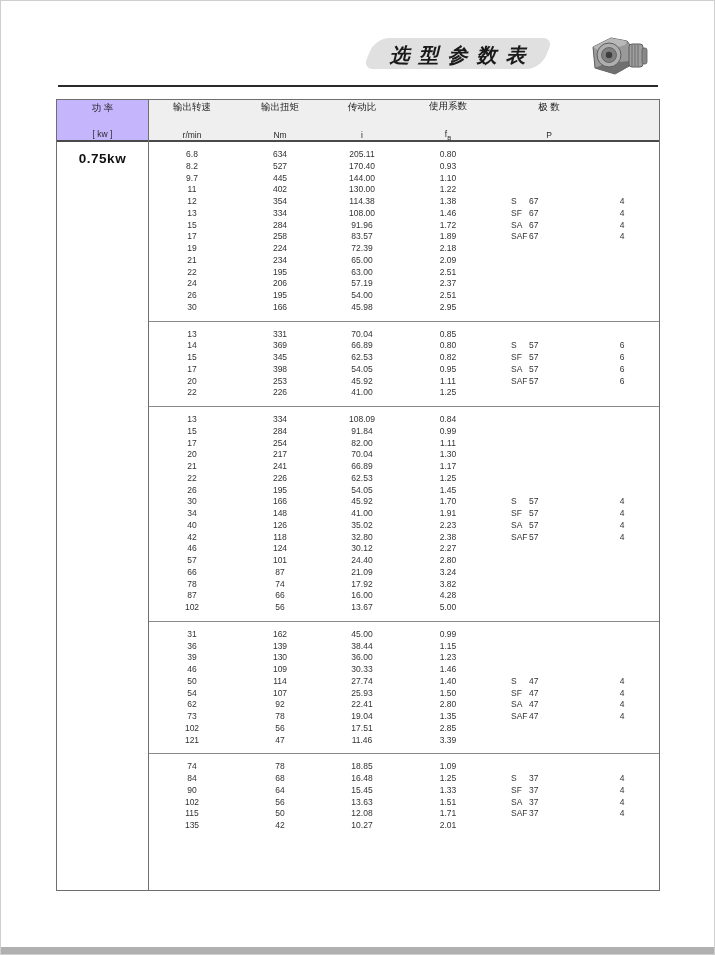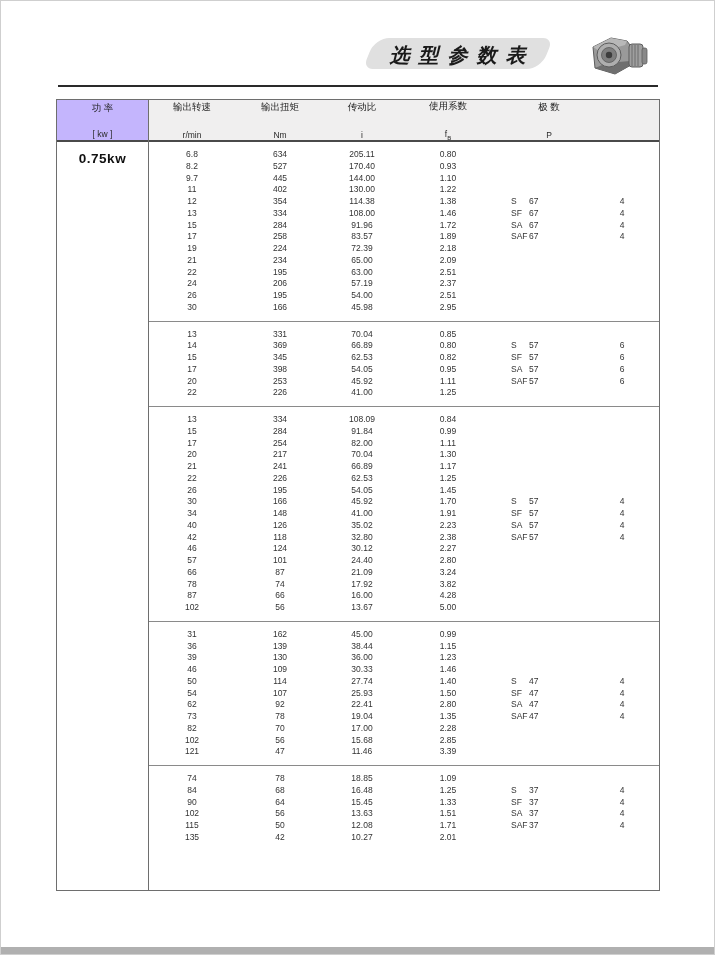--- a/index.html
+++ b/index.html
@@ -689,34 +689,23 @@
               <div class="cell c-torque">78</div>
               <div class="cell c-ratio">19.04</div>
               <div class="cell c-fb">1.35</div>
               <div class="cell c-type">
                 <span class="t-prefix">SAF</span>
                 <span>47</span>
               </div>
               <div class="cell c-poles">4</div>
             </div>
             <div class="row">
-              <div class="cell c-speed">82</div>
-              <div class="cell c-torque">70</div>
-              <div class="cell c-ratio">17.00</div>
-              <div class="cell c-fb">2.28</div>
-              <div class="cell c-type">
-                <span class="t-prefix"></span>
-                <span></span>
-              </div>
-              <div class="cell c-poles"></div>
-            </div>
-            <div class="row">
               <div class="cell c-speed">102</div>
               <div class="cell c-torque">56</div>
-              <div class="cell c-ratio">15.68</div>
+              <div class="cell c-ratio">17.51</div>
               <div class="cell c-fb">2.85</div>
               <div class="cell c-type">
                 <span class="t-prefix"></span>
                 <span></span>
               </div>
               <div class="cell c-poles"></div>
             </div>
             <div class="row">
               <div class="cell c-speed">121</div>
               <div class="cell c-torque">47</div>

